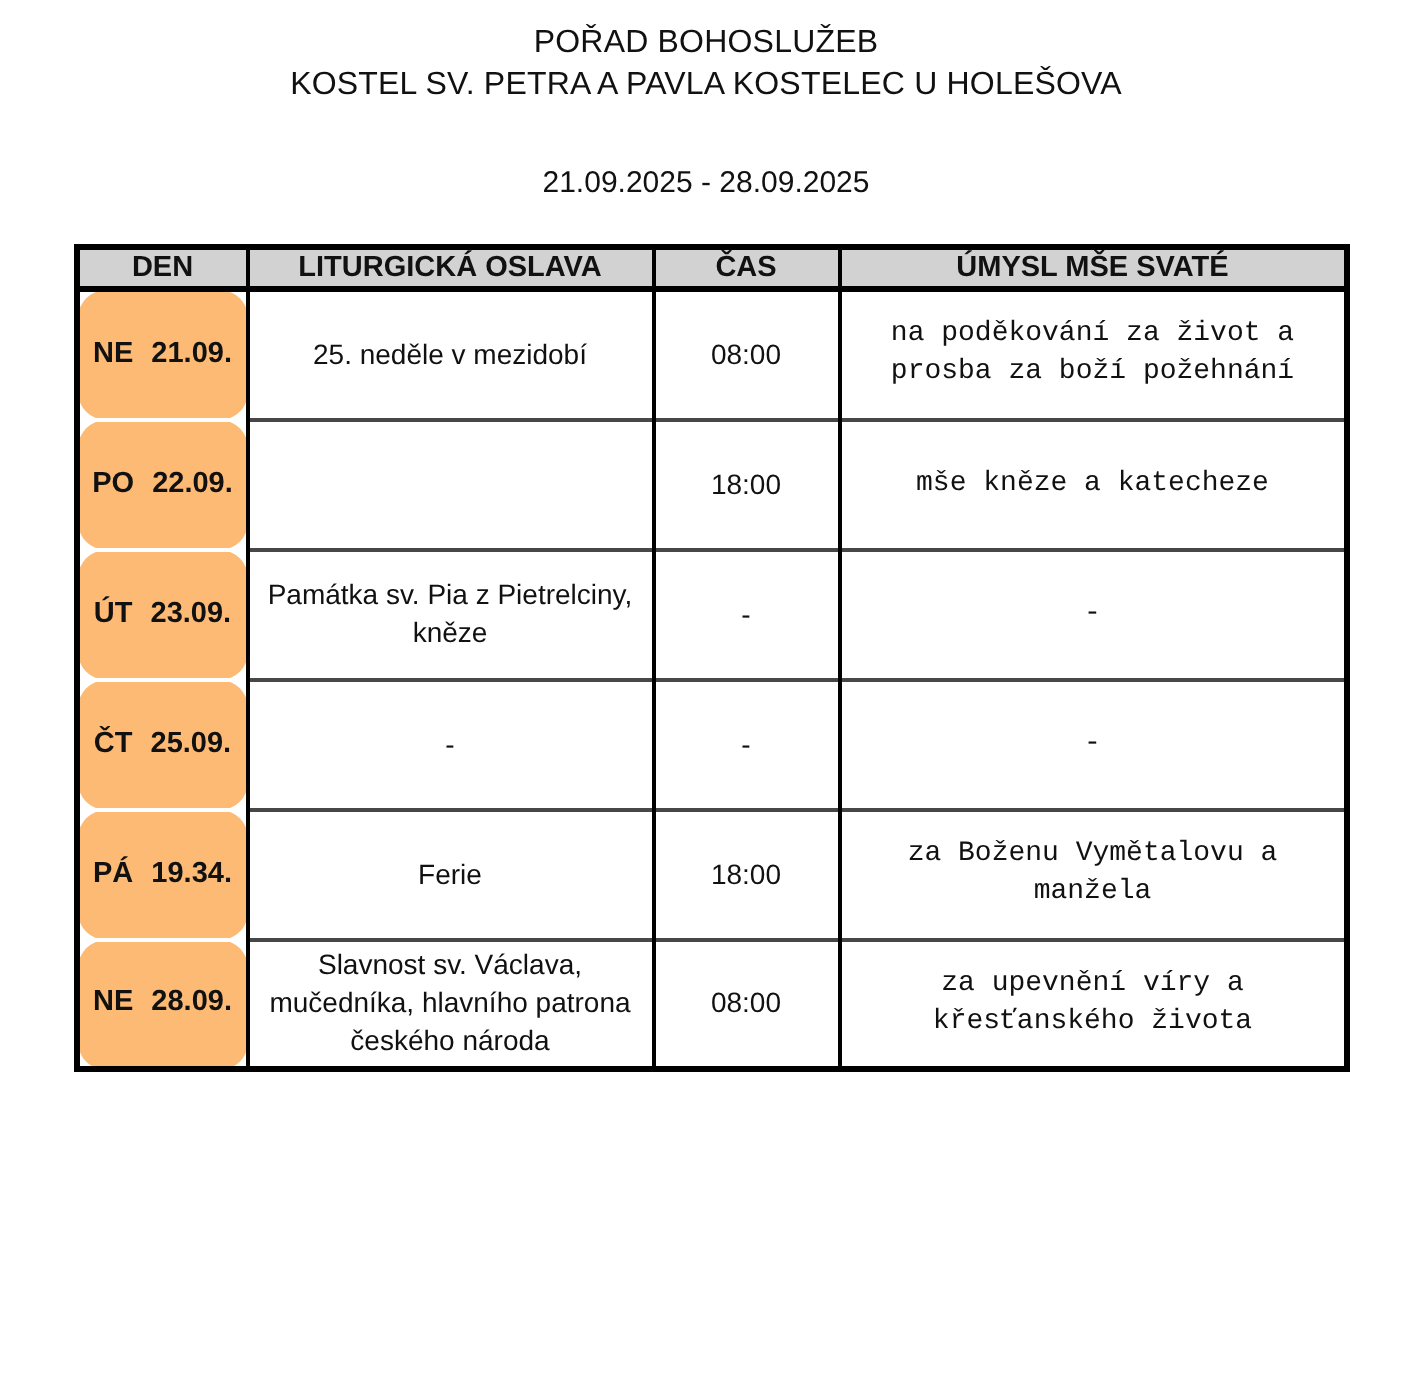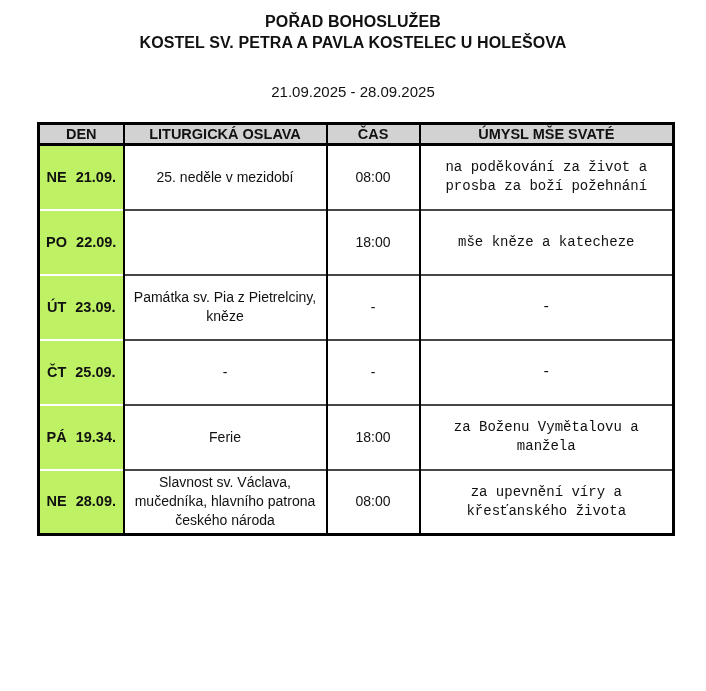--- a/index.html
+++ b/index.html
@@ -8,21 +8,21 @@
     background: #ffffff;
     width: 706px; height: 691px;
     font-family: "Liberation Sans", sans-serif;
     color: #111111;
     -webkit-font-smoothing: antialiased;
   }
   .page { width: 706px; height: 691px; overflow: hidden; }
 
   .titles { text-align: center; padding-top: 11px; }
   .title-main, .title-sub {
-    font-size: 16px; font-weight: bold; line-height: 21px;
+    font-size: 16px; font-weight: normal; line-height: 21px;
     letter-spacing: 0.1px; white-space: nowrap;
   }
   .date-range { font-size: 15px; font-weight: normal; line-height: 21px; margin-top: 28px; }
 
   table.schedule {
     border-collapse: collapse;
     table-layout: fixed;
     width: 635px;
     margin: 20px 12px 0 37px;
     border: 3px solid #000000;
@@ -49,24 +49,25 @@
     border-top: 2px solid #474747;
     font-size: 14px;
     line-height: 19px;
     text-align: center;
     vertical-align: middle;
     height: 65px;
     padding: 2px 4px;
     background: #ffffff;
   }
   td.day-cell {
-    background: #bef264;
+    background: #fdba74;
     border-top: 2px solid #ffffff;   
     font-weight: bold;
     font-size: 14.5px;
+    border-radius: 14px;
   }
   tbody tr:first-child td { border-top: 2px solid #474747; }
   tbody tr:first-child td.day-cell { border-top: 2px solid #ffffff; }
 
   .day-wrap {
     display: flex;
     justify-content: center;
     align-items: center;
     gap: 9px;
     white-space: nowrap;

